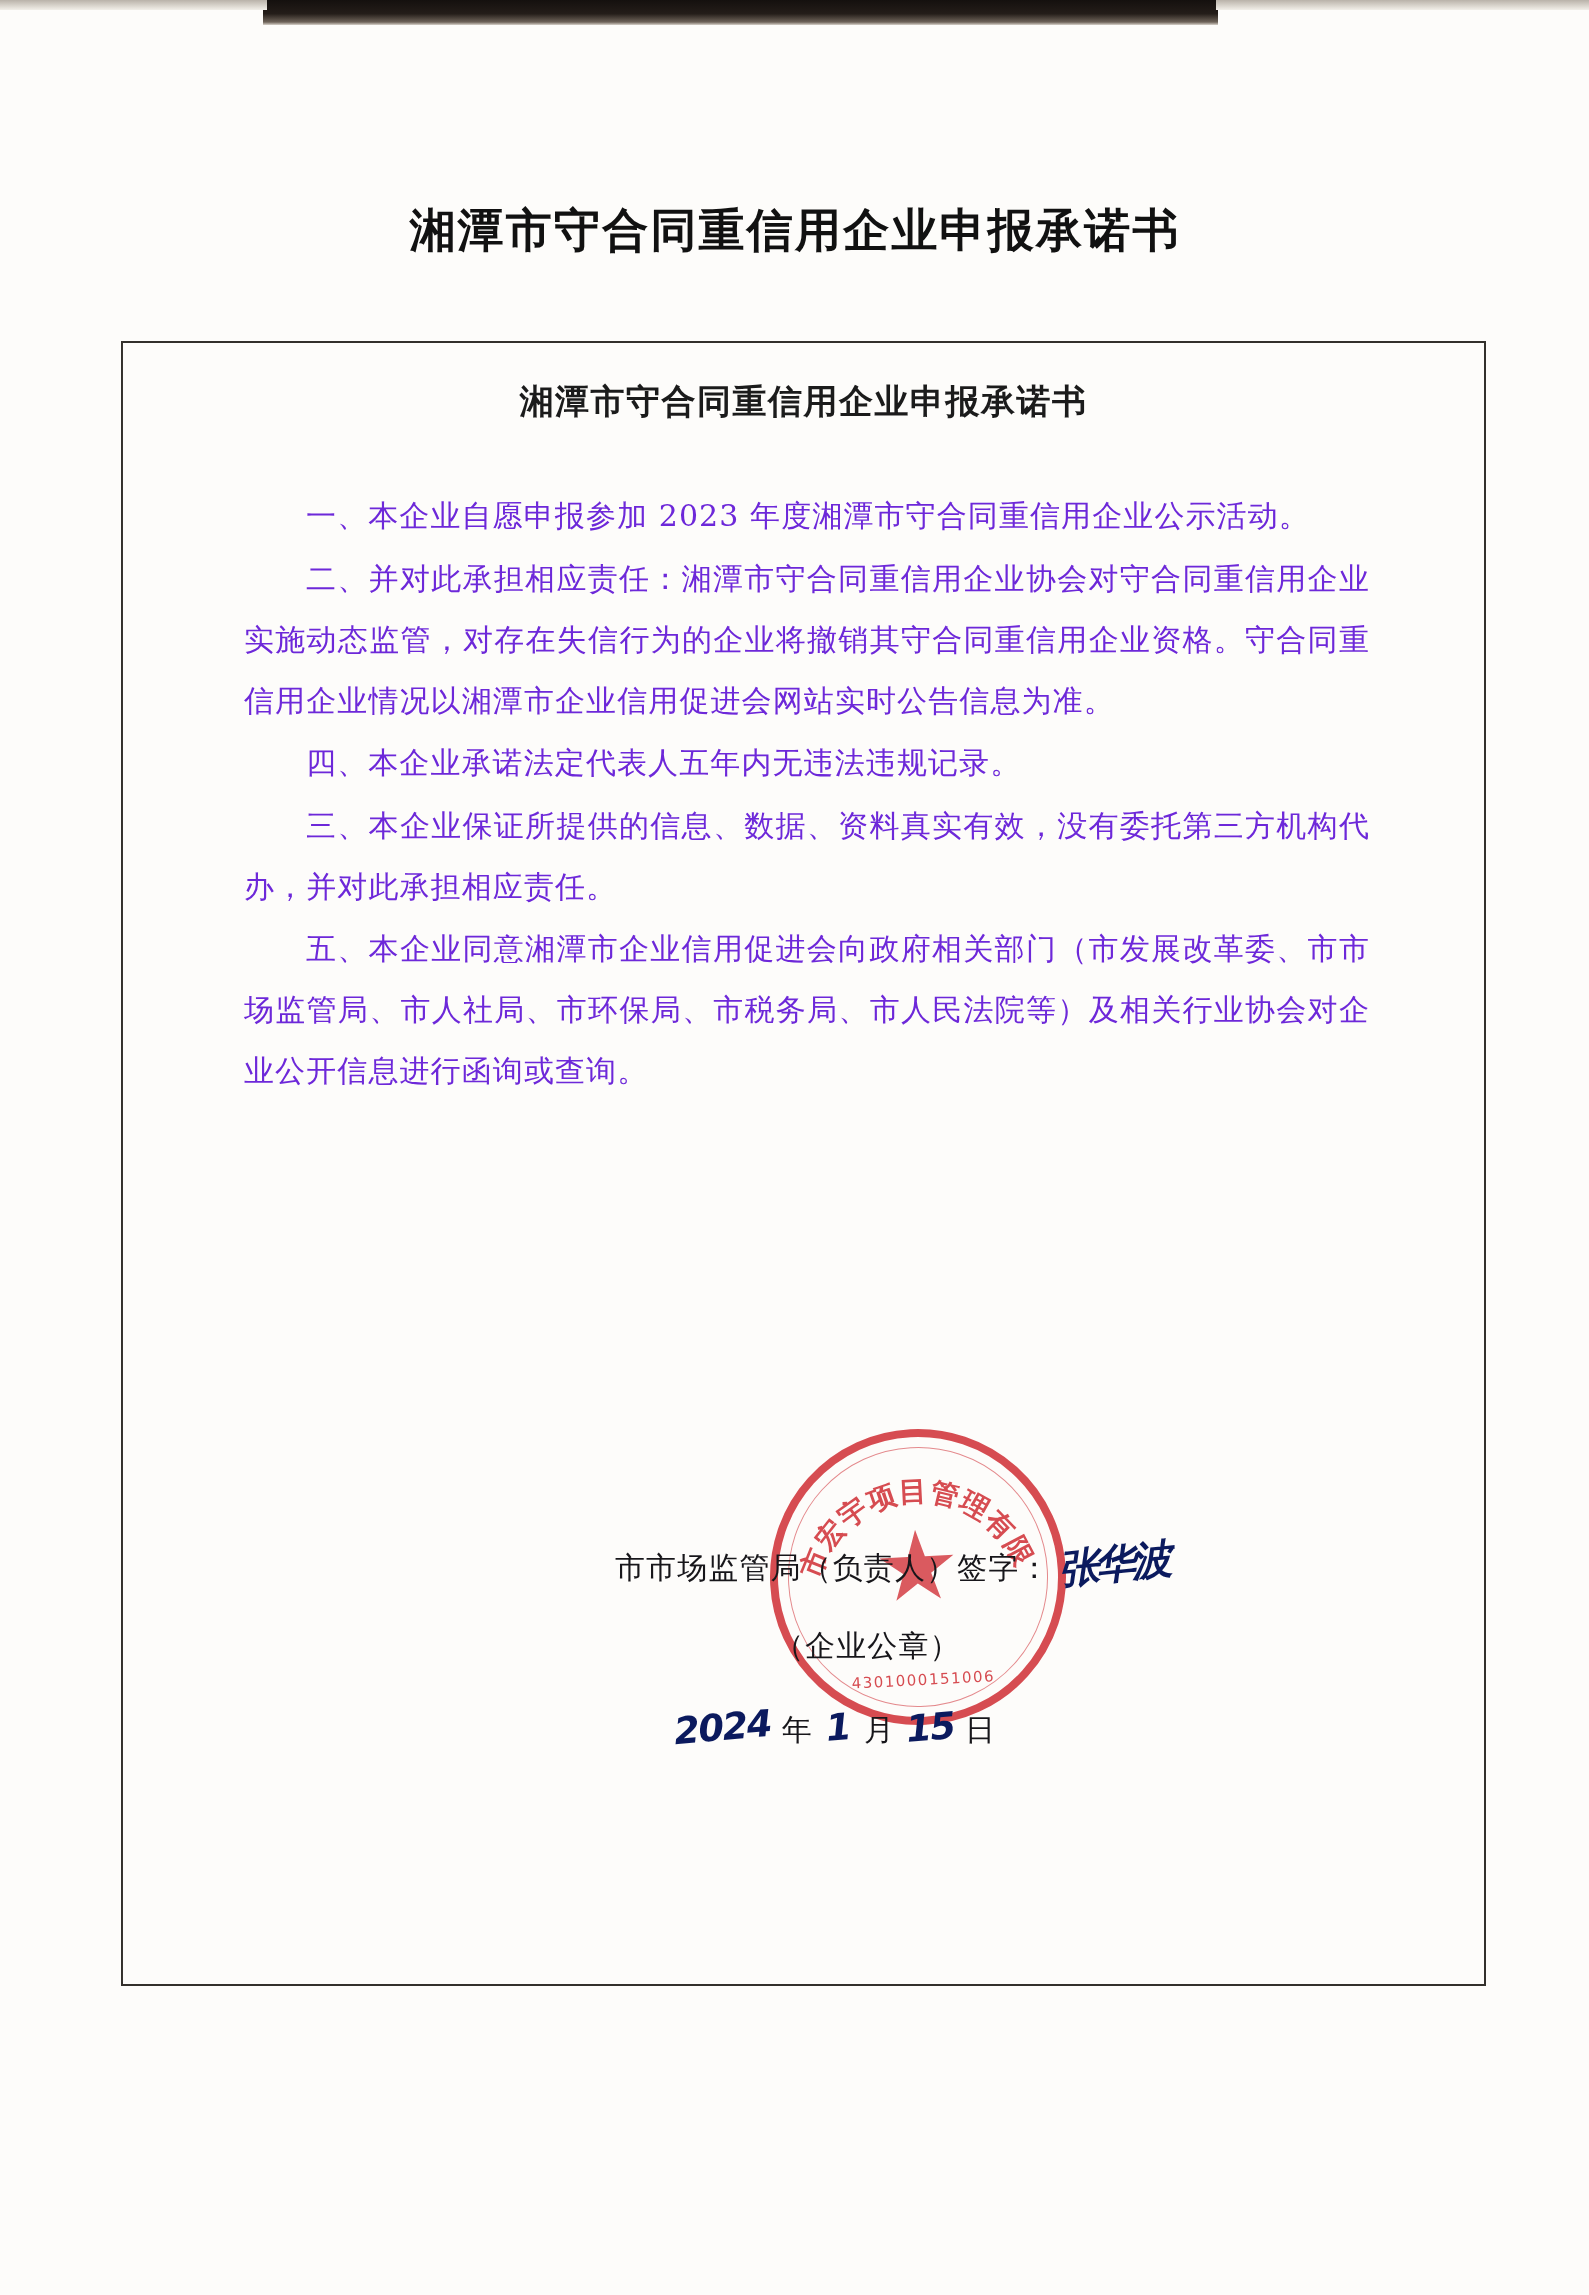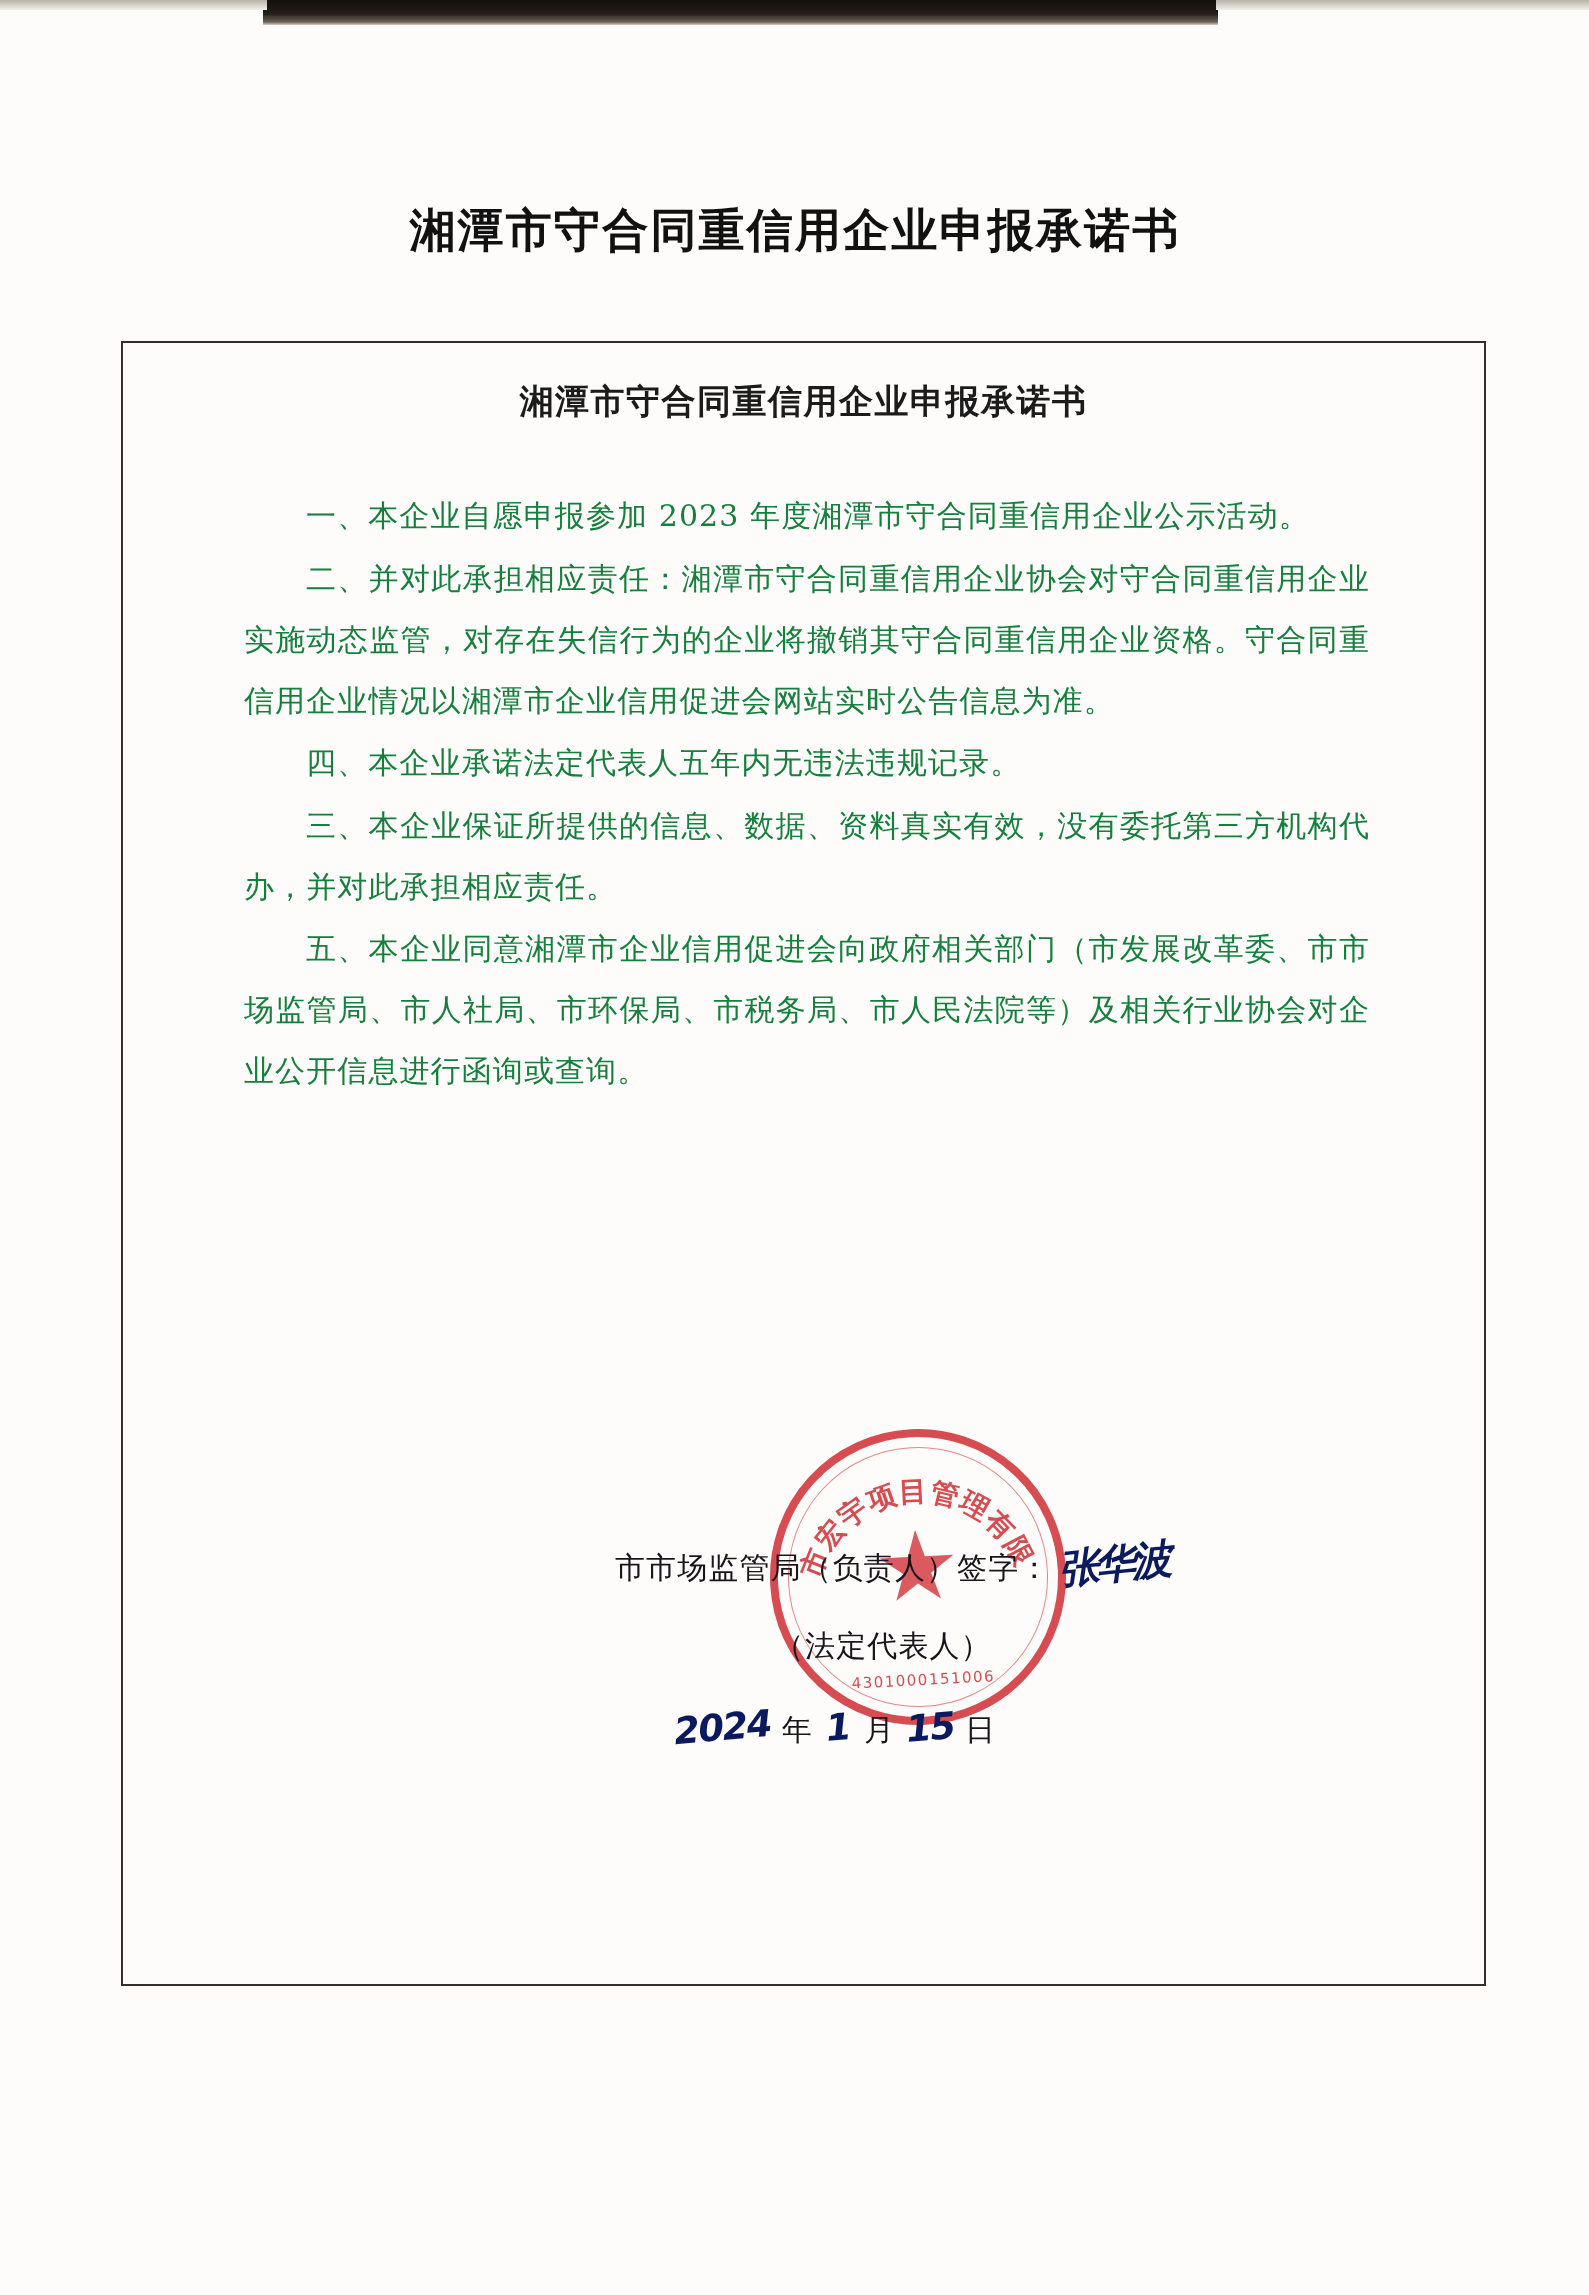--- a/index.html
+++ b/index.html
@@ -102,21 +102,21 @@
   .body-text {
     position: absolute;
     top: 485px;
     left: 244px;
     width: 1126px;
     font-size: 30px;
     line-height: 61px;
     text-align: justify;
     letter-spacing: 1.1px;
     font-family: "DejaVu Serif", "Liberation Serif", serif;
-    color: #15803d;
+    color: #6d28d9;
   }
   .body-text p {
     margin: 0 0 1.5px 0;
     text-indent: 62px;
   }
 
   
   .sign-block {
     position: absolute;
     top: 1537px;
@@ -265,21 +265,21 @@
     </svg>
   </div>
   <div class="seal-star"></div>
   <div class="seal-code">4301000151006</div>
 </div>
 
 <div class="sign-block">
   <div class="sign-line-1">
     <span>市市场监管局（负责人）签字：</span><span class="handwriting hand-name">张华波</span>
   </div>
-  <div class="sign-line-2">（法定代表人）</div>
+  <div class="sign-line-2">（企业公章）</div>
   <div class="sign-line-3">
     <span class="hand-date-num date-field">2024</span>
     <span>年</span>
     <span class="hand-date-num date-field">1</span>
     <span>月</span>
     <span class="hand-date-num date-field">15</span>
     <span>日</span>
   </div>
 </div>
 

